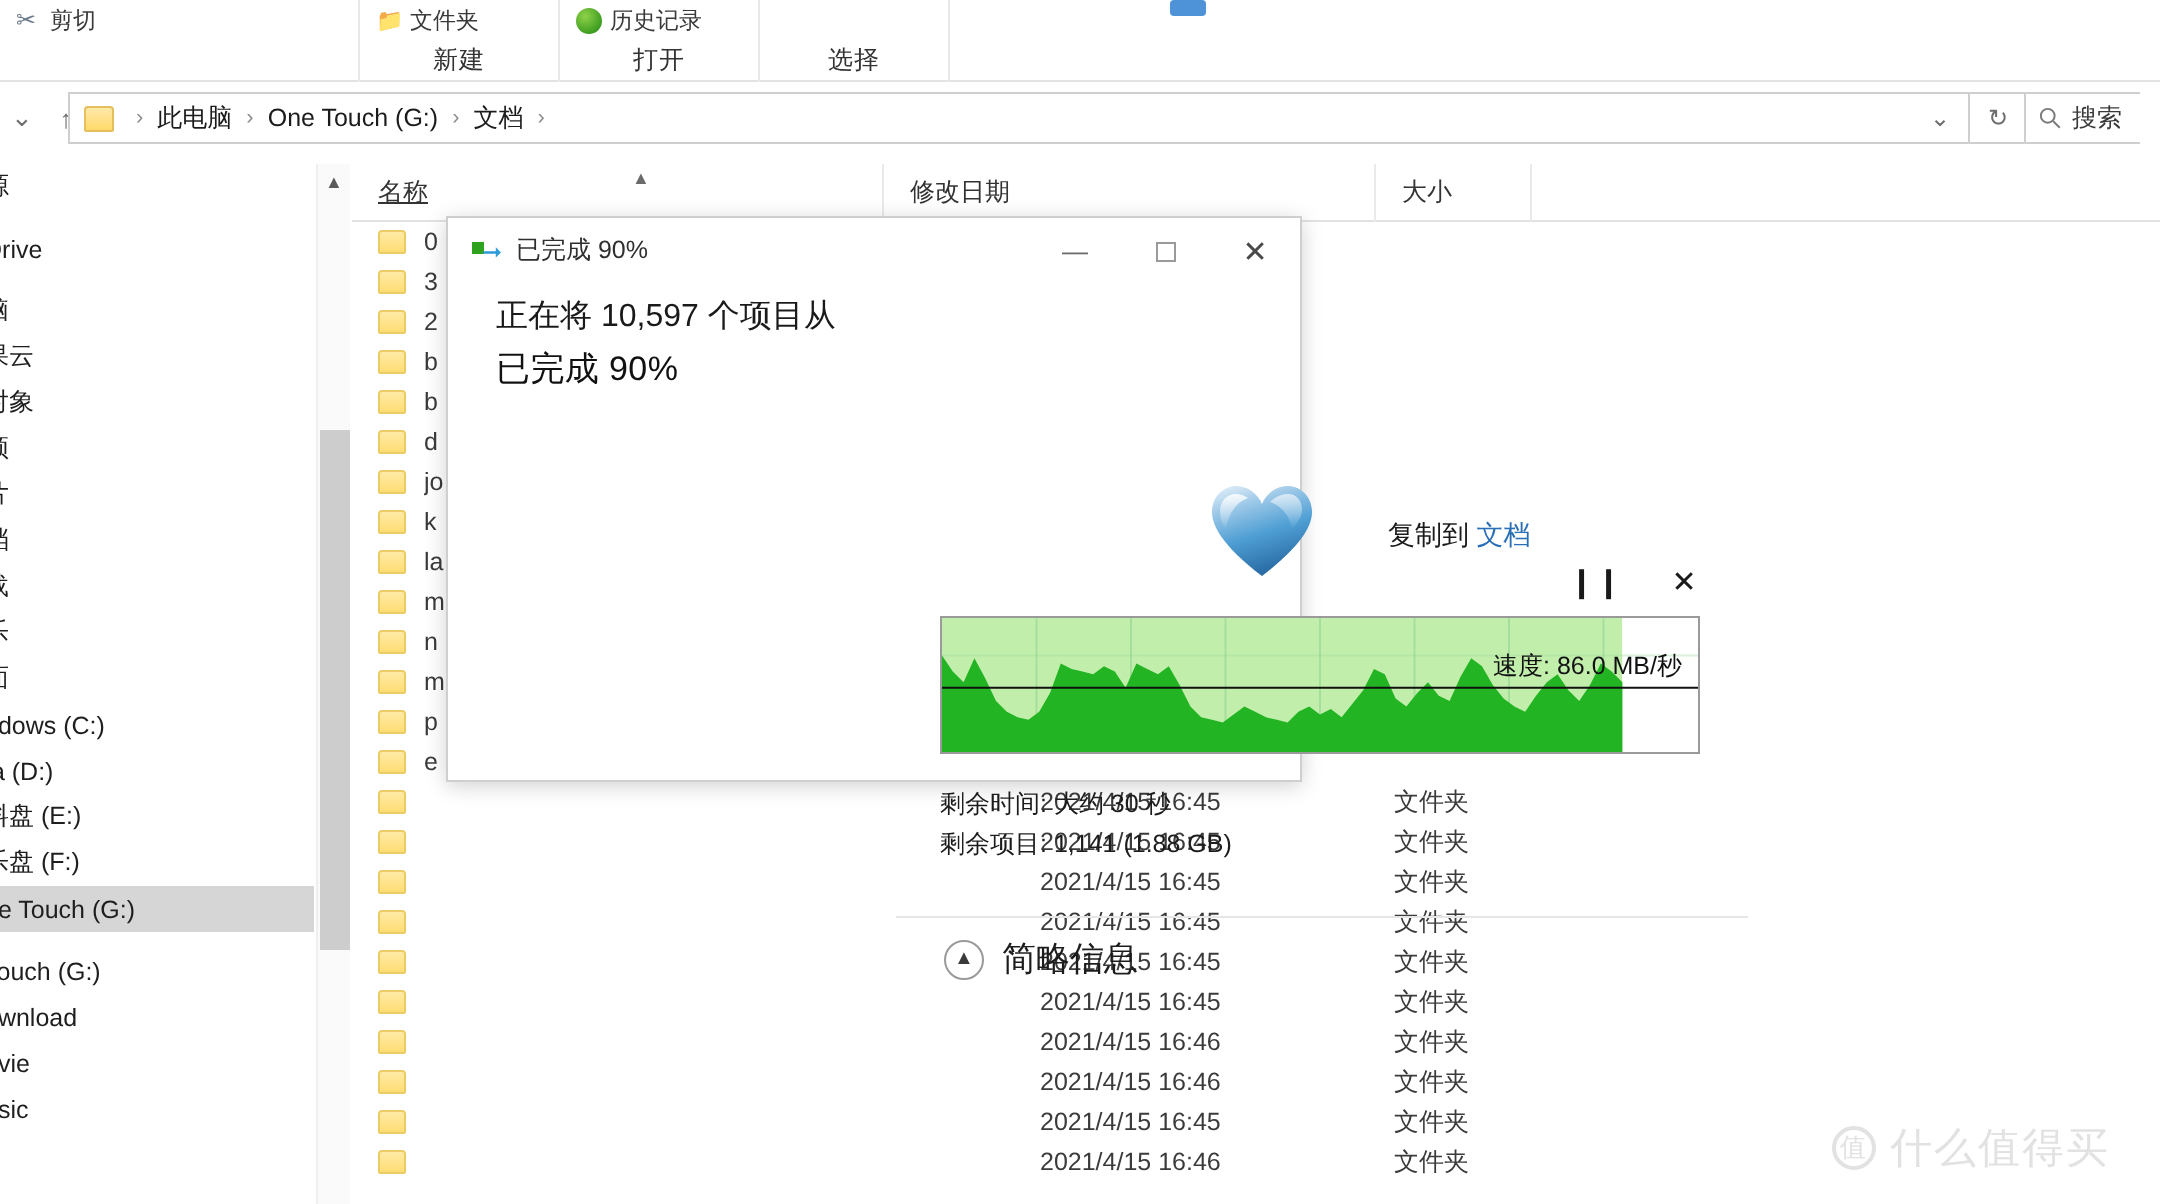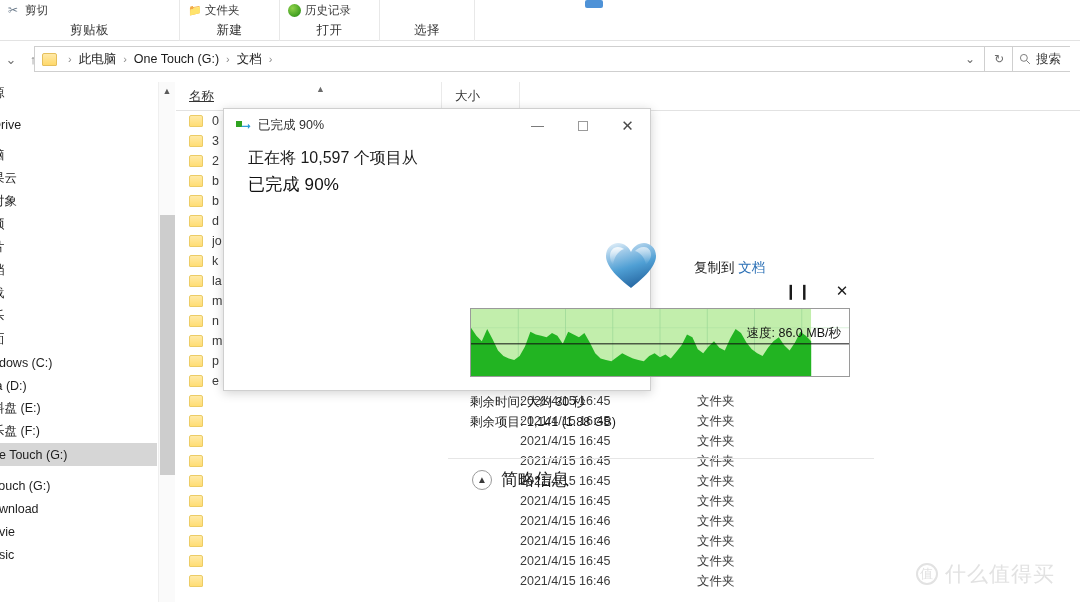--- a/index.html
+++ b/index.html
@@ -217,21 +217,20 @@
   <div class="ribbon">
     <div class="ribbon-groups">
 
       <div class="rgroup grp-clip">
         <div class="rgroup-top">
           <span class="rcmd">
             <span class="ricon scissors-icon">✂</span>
             <span>剪切</span>
           </span>
         </div>
-        <div class="rgroup-title">剪贴板</div>
       </div>
 
 
       <div class="rgroup grp-new">
         <div class="rgroup-top">
           <span class="rcmd">
             <span class="ricon folder-new-icon">📁</span>
             <span>文件夹</span>
           </span>
         </div>
@@ -365,20 +364,23 @@
       <span>▲</span>
     </div>
     <div class="sb-thumb"></div>
   </div>
 
   <div class="filepane">
     <div class="colhead">
       <div class="col name">
         <span>名称</span>
         <span class="sortmark">▲</span>
+      </div>
+      <div class="col date">
+        <span>修改日期</span>
       </div>
       <div class="col size">
         <span>大小</span>
       </div>
     </div>
     <div class="rows" id="rows">
         <div class="row">
           <div class="fico"></div>
           <div class="fname">0</div>
           <div class="fdate"></div>

